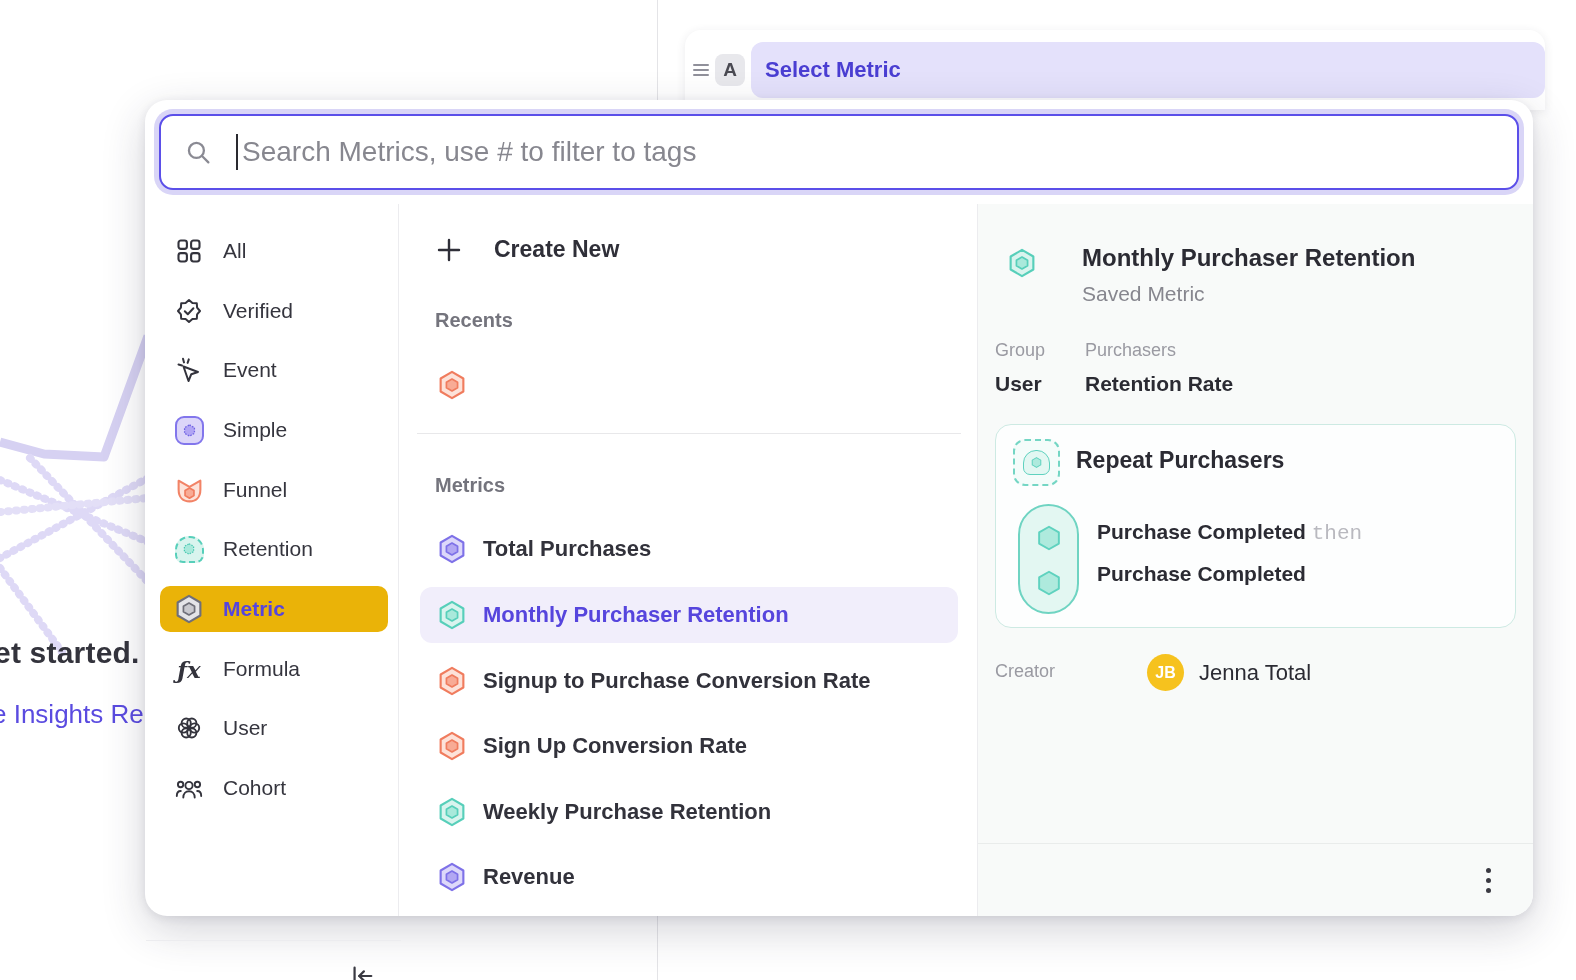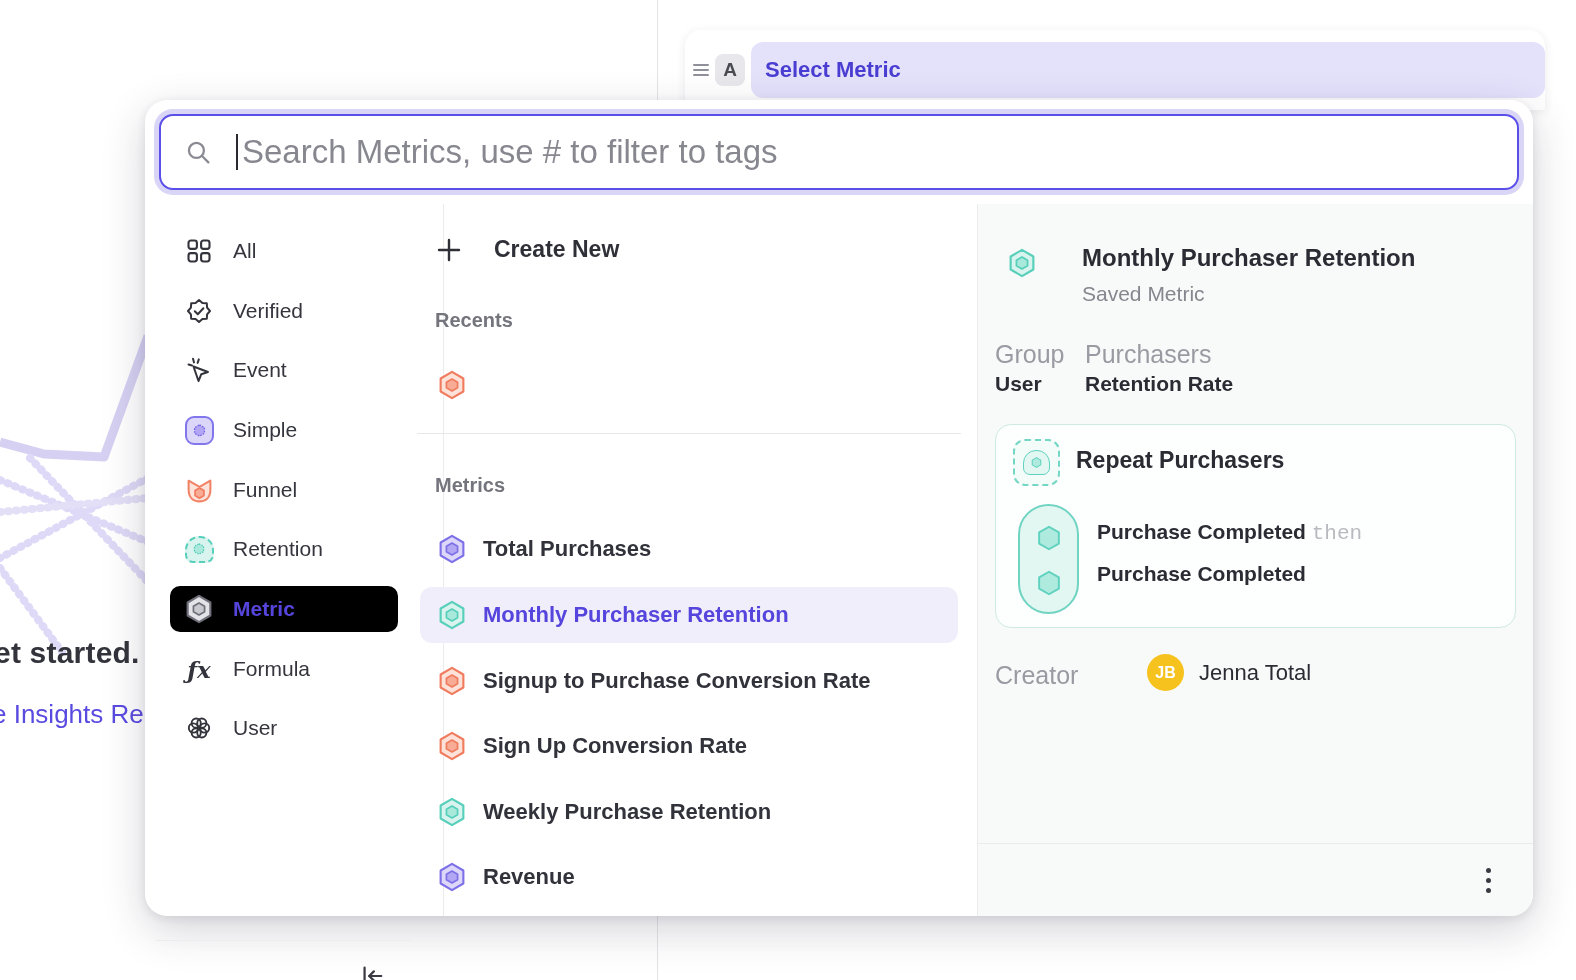--- a/index.html
+++ b/index.html
@@ -25,31 +25,31 @@
     padding-left:14px; font-size:22px; font-weight:700; color:#4a3ed2; }
 
   
   .modal { position:absolute; left:145px; top:100px; width:1388px; height:816px; background:#fff;
     border-radius:22px; box-shadow:0 14px 44px rgba(40,40,65,.20), 0 2px 10px rgba(40,40,65,.10); }
 
   .searchbox { position:absolute; left:14px; top:14px; width:1360px; height:76px; background:#fff;
     border:2px solid #5b4fe9; box-shadow:0 0 0 5px #d9d5f7; border-radius:14px;
     display:flex; align-items:center; padding-left:24px; }
   .searchbox .caret { width:2px; height:36px; background:#2a2a30; margin:0 4px 0 24px; }
-  .searchbox .ph { font-size:33px; color:#87878f; }
+  .searchbox .ph { font-size:28px; color:#87878f; }
 
   .body-col { position:absolute; top:104px; bottom:0; }
-  .sidebar { left:11px; width:288px; border-right:1px solid #ececef; border-radius:0 0 0 22px; }
+  .sidebar { left:1px; width:253px; border-right:1px solid #ececef; border-radius:0 0 0 22px; }
   .midpanel { left:255px; width:578px; border-right:1px solid #ececef; }
   .rightpanel { left:833px; width:555px; background:#f8faf9; border-radius:0 0 22px 0; }
 
   
   .sb-item { position:absolute; left:14px; width:228px; height:46px; border-radius:10px;
     display:flex; align-items:center; padding-left:14px; gap:19px; cursor:pointer; }
-  .sb-item.selected { background:#000000; }
+  .sb-item.selected { background:#eab308; }
   .sb-lbl { font-size:21px; font-weight:500; color:#35353e; }
   .sb-item.selected .sb-lbl { color:#5645dd; font-weight:600; }
   .sb-ic { width:30px; height:30px; display:flex; align-items:center; justify-content:center; flex:none; }
   .fx { font-size:23px; font-style:italic; font-weight:600; color:#33333c; font-family:"DejaVu Serif", serif; }
   .simple-box { width:29px; height:29px; background:#dcd6f9; border:2px solid #8276ec; border-radius:9px;
     display:flex; align-items:center; justify-content:center; }
   .arch-box { width:29px; height:27px; background:#d9f4ee; border:2px dashed #57cfba;
     border-radius:14px 14px 8px 8px; display:flex; align-items:center; justify-content:center; }
   .sb-footer-div { position:absolute; left:0; top:736px; width:255px; height:1px; background:#ececef; }
   .collapse-btn { position:absolute; left:198px; top:754px; width:36px; height:36px; display:flex;
@@ -68,21 +68,21 @@
   svg.hex { width:30px; height:30px; flex:none; }
   .hex.purple { --hf:#ddd8fa; --hif:#b2a7f3; --hs:#7e71e8; }
   .hex.teal   { --hf:#d9f4ee; --hif:#a9e9db; --hs:#57cfba; }
   .hex.coral  { --hf:#fde2d9; --hif:#f8ab95; --hs:#f07c5e; }
   .hex.gray   { --hf:#e4e4e8; --hif:#c9c9cf; --hs:#6f6f79; }
 
   
   .rp-hexbig { position:absolute; left:29px; top:44px; width:46px; height:46px; }
   .rp-title { position:absolute; left:104px; top:40px; font-size:24px; font-weight:700; color:#2b2b33; }
   .rp-sub { position:absolute; left:104px; top:78px; font-size:21px; color:#86868e; }
-  .rp-lab { position:absolute; font-size:25px; color:#9a9aa2; }
+  .rp-lab { position:absolute; font-size:18px; color:#9a9aa2; }
   .rp-val { position:absolute; font-size:21px; font-weight:700; color:#2b2b33; }
   .def-card { position:absolute; left:17px; top:220px; width:521px; height:204px; background:#fdfefe;
     border:1.5px solid #cdeae3; border-radius:16px;text-align:right; }
   .def-icon { position:absolute; left:17px; top:14px; width:47px; height:47px; border:2px dashed #74d6c4;
     border-radius:12px; background:#f4fcfa; display:flex; align-items:center; justify-content:center; }
   .def-icon .arch { width:27px; height:25px; background:#e2f7f2; border:1.5px solid #5fd2bf;
     border-radius:13px 13px 7px 7px; display:flex; align-items:center; justify-content:center; }
   .def-title { position:absolute; left:80px; top:22px; font-size:23px; font-weight:700; color:#2b2b33; }
   .capsule { position:absolute; left:22px; top:79px; width:61px; height:110px; background:#e3f7f2;
     border:2px solid #6fd4c2; border-radius:31px; }
@@ -243,20 +243,35 @@
               <circle cx="11.2" cy="18.85" r="4.6"></circle>
                 <circle cx="8.4" cy="14" r="4.6"></circle>
               <circle cx="11.2" cy="9.15" r="4.6"></circle>
                 <circle cx="16.8" cy="9.15" r="4.6"></circle>
             </g>
           </svg>
         </span>
         <span class="sb-lbl">User</span>
       </div>
 
+      <div class="sb-item" style="top:561px">
+        <span class="sb-ic">
+          <svg width="28" height="28" viewBox="0 0 28 28">
+            <g fill="none" stroke="#33333c" stroke-width="1.9" stroke-linecap="round">
+              <circle cx="14" cy="11.5" r="3.6"></circle>
+              <path d="M8.3,23.5 c0,-4 2.5,-6.3 5.7,-6.3 s5.7,2.3 5.7,6.3"></path>
+              <circle cx="5.6" cy="10.5" r="2.7"></circle>
+              <path d="M1.8,22 c0,-3.2 1.6,-5 4,-5"></path>
+              <circle cx="22.4" cy="10.5" r="2.7"></circle>
+              <path d="M26.2,22 c0,-3.2 -1.6,-5 -4,-5"></path>
+            </g>
+          </svg>
+        </span>
+        <span class="sb-lbl">Cohort</span>
+      </div>
 
       <div class="sb-footer-div"></div>
       <div class="collapse-btn">
         <svg width="26" height="26" viewBox="0 0 28 28">
           <line x1="6" y1="5" x2="6" y2="23" stroke="#3a3a42" stroke-width="2.4" stroke-linecap="round"></line>
           <line x1="24" y1="14" x2="11" y2="14" stroke="#3a3a42" stroke-width="2.4" stroke-linecap="round"></line>
           <path d="M16,9 l-5,5 l5,5" fill="none" stroke="#3a3a42" stroke-width="2.4" stroke-linecap="round" stroke-linejoin="round"></path>
         </svg>
       </div>
     </div>

